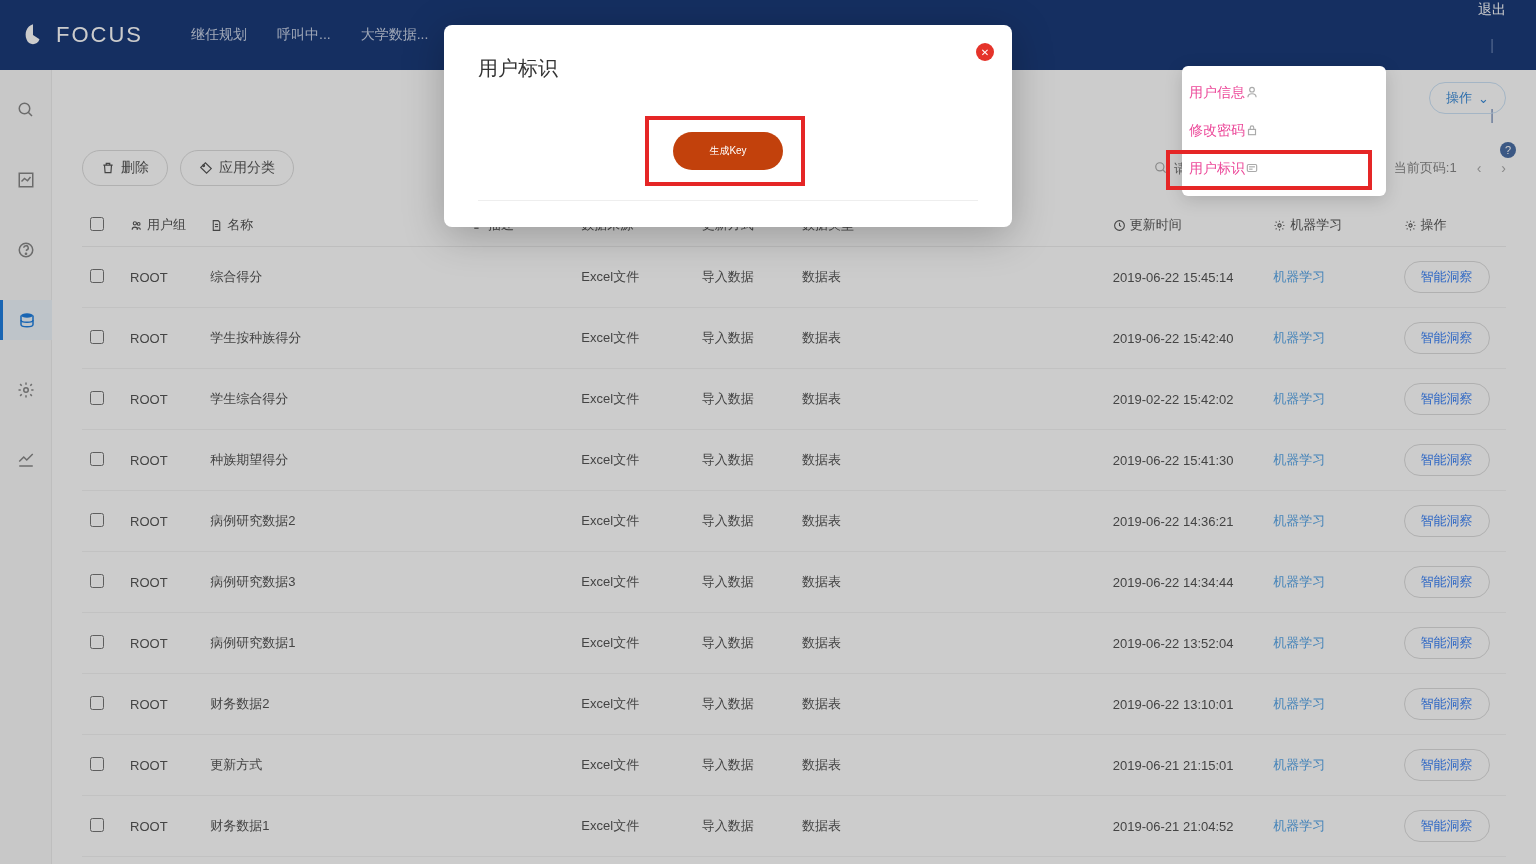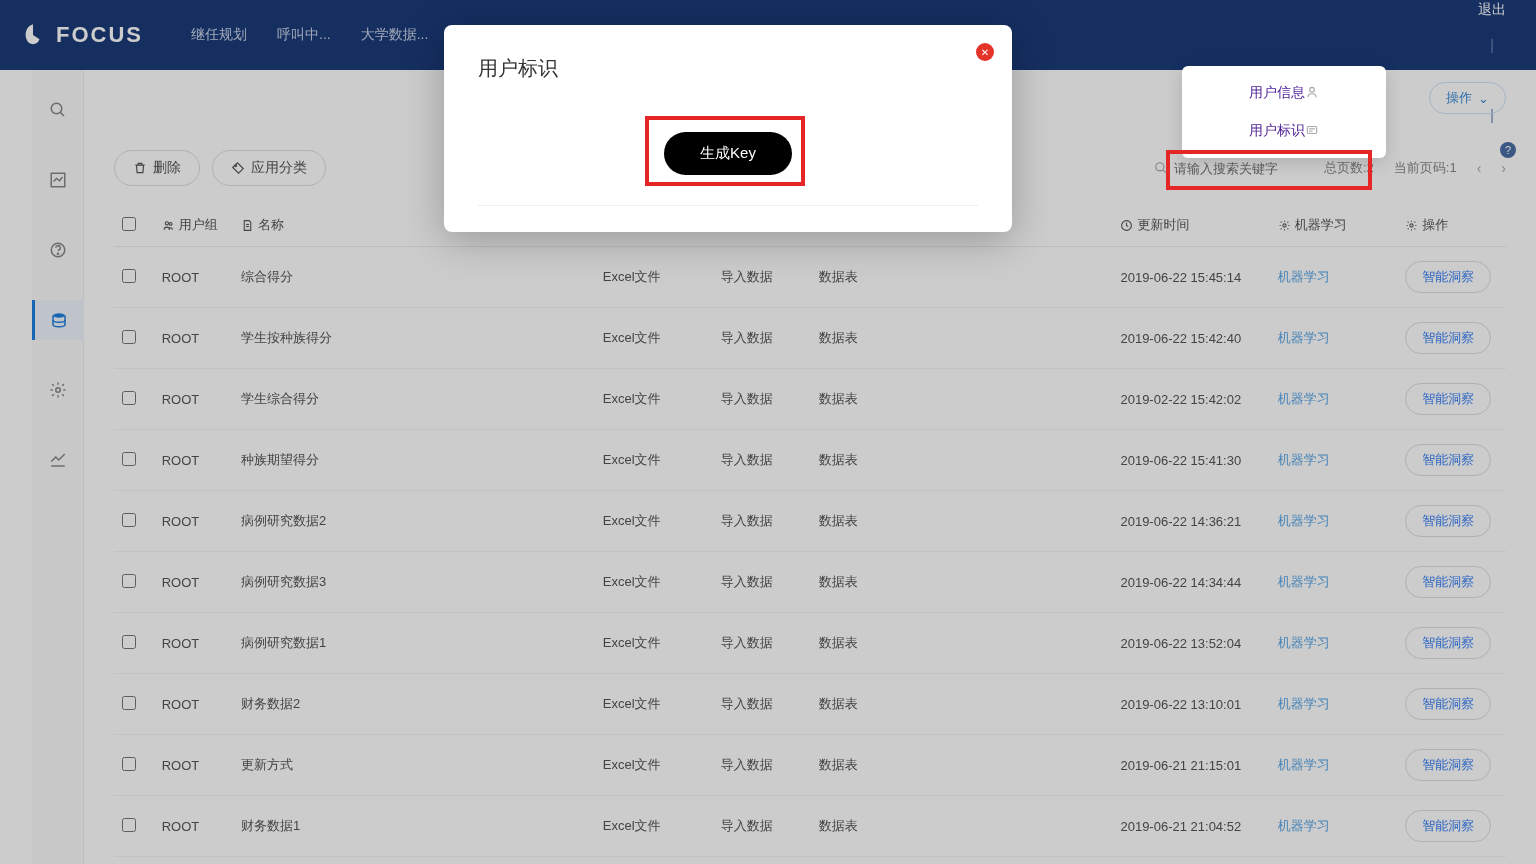--- a/index.html
+++ b/index.html
@@ -20,21 +20,21 @@
       background: #1b3b7a;
       display: flex;
       align-items: center;
       padding: 0 20px;
       color: #fff;
     }
     .logo {
       display: flex;
       align-items: center;
       font-size: 22px;
-      font-weight: 700;
+      font-weight: 400;
       letter-spacing: 2px;
       margin-right: 48px;
     }
     .logo-icon {
       width: 26px;
       height: 26px;
       margin-right: 10px;
     }
     .nav-tabs {
       display: flex;
@@ -69,21 +69,20 @@
       border-radius: 50%;
       width: 16px;
       height: 16px;
       text-align: center;
       font-size: 11px;
       line-height: 16px;
     }
     .main {
       display: flex;
       height: calc(100% - 70px);
-      margin-left: 32px;
     }
     .sidebar {
       width: 52px;
       background: #fafafa;
       border-right: 1px solid #eee;
       display: flex;
       flex-direction: column;
       align-items: center;
       padding-top: 20px;
       gap: 30px;
@@ -228,24 +227,24 @@
       content: '';
       position: absolute;
       top: -7px;
       left: 76px;
       border: 7px solid transparent;
       border-bottom-color: #fff;
     }
     .user-menu-item {
       display: flex;
       align-items: center;
-      justify-content: center;
+      justify-content: flex-start;
       padding: 10px 7px;
       font-size: 14px;
-      color: #4c1d95;
+      color: #ec4899;
       cursor: pointer;
     }
     .um-icon { color: #aaa; font-size: 14px; }
     .highlight-box {
       position: absolute;
       border: 4px solid #e52626;
       pointer-events: none;
       z-index: 100;
     }
     .overlay {
@@ -286,26 +285,26 @@
       color: #333;
       margin-bottom: 30px;
     }
     .modal-body {
       display: flex;
       justify-content: center;
       padding: 20px 0 30px;
       border-bottom: 1px solid #eee;
     }
     .gen-btn {
-      background: #000000;
+      background: #c2410c;
       color: #fff;
       border: none;
       border-radius: 22px;
       padding: 12px 36px;
-      font-size: 15px;
+      font-size: 10px;
       cursor: pointer;
     }
     .modal-footer {
       display: flex;
       justify-content: flex-end;
       padding-top: 22px;
     }
     .cancel-btn {
       border: 1px solid #e5e5e5;
       background: #fff;
@@ -626,20 +625,27 @@
 
 <div class="user-menu">
   <div class="user-menu-item">
     <span>用户信息</span>
     <span class="um-icon"><svg width="14" height="14" viewBox="0 0 24 24" fill="none" stroke="currentColor" stroke-width="2">
           <circle cx="12" cy="8" r="4"></circle>
           <path d="M5 21c0-4 3-6 7-6s7 2 7 6"></path>
         </svg></span>
   </div>
   <div class="user-menu-item">
+    <span>修改密码</span>
+    <span class="um-icon"><svg width="14" height="14" viewBox="0 0 24 24" fill="none" stroke="currentColor" stroke-width="2">
+          <rect x="6" y="11" width="12" height="9"></rect>
+          <path d="M9 11V8a3 3 0 1 1 6 0v3"></path>
+        </svg></span>
+  </div>
+  <div class="user-menu-item">
     <span>用户标识</span>
     <span class="um-icon"><svg width="14" height="14" viewBox="0 0 24 24" fill="none" stroke="currentColor" stroke-width="2">
           <rect x="4" y="6" width="16" height="12" rx="2"></rect>
           <line x1="7" y1="10" x2="17" y2="10"></line>
           <line x1="7" y1="14" x2="13" y2="14"></line>
         </svg></span>
   </div>
 </div>
 
 <div class="modal">

